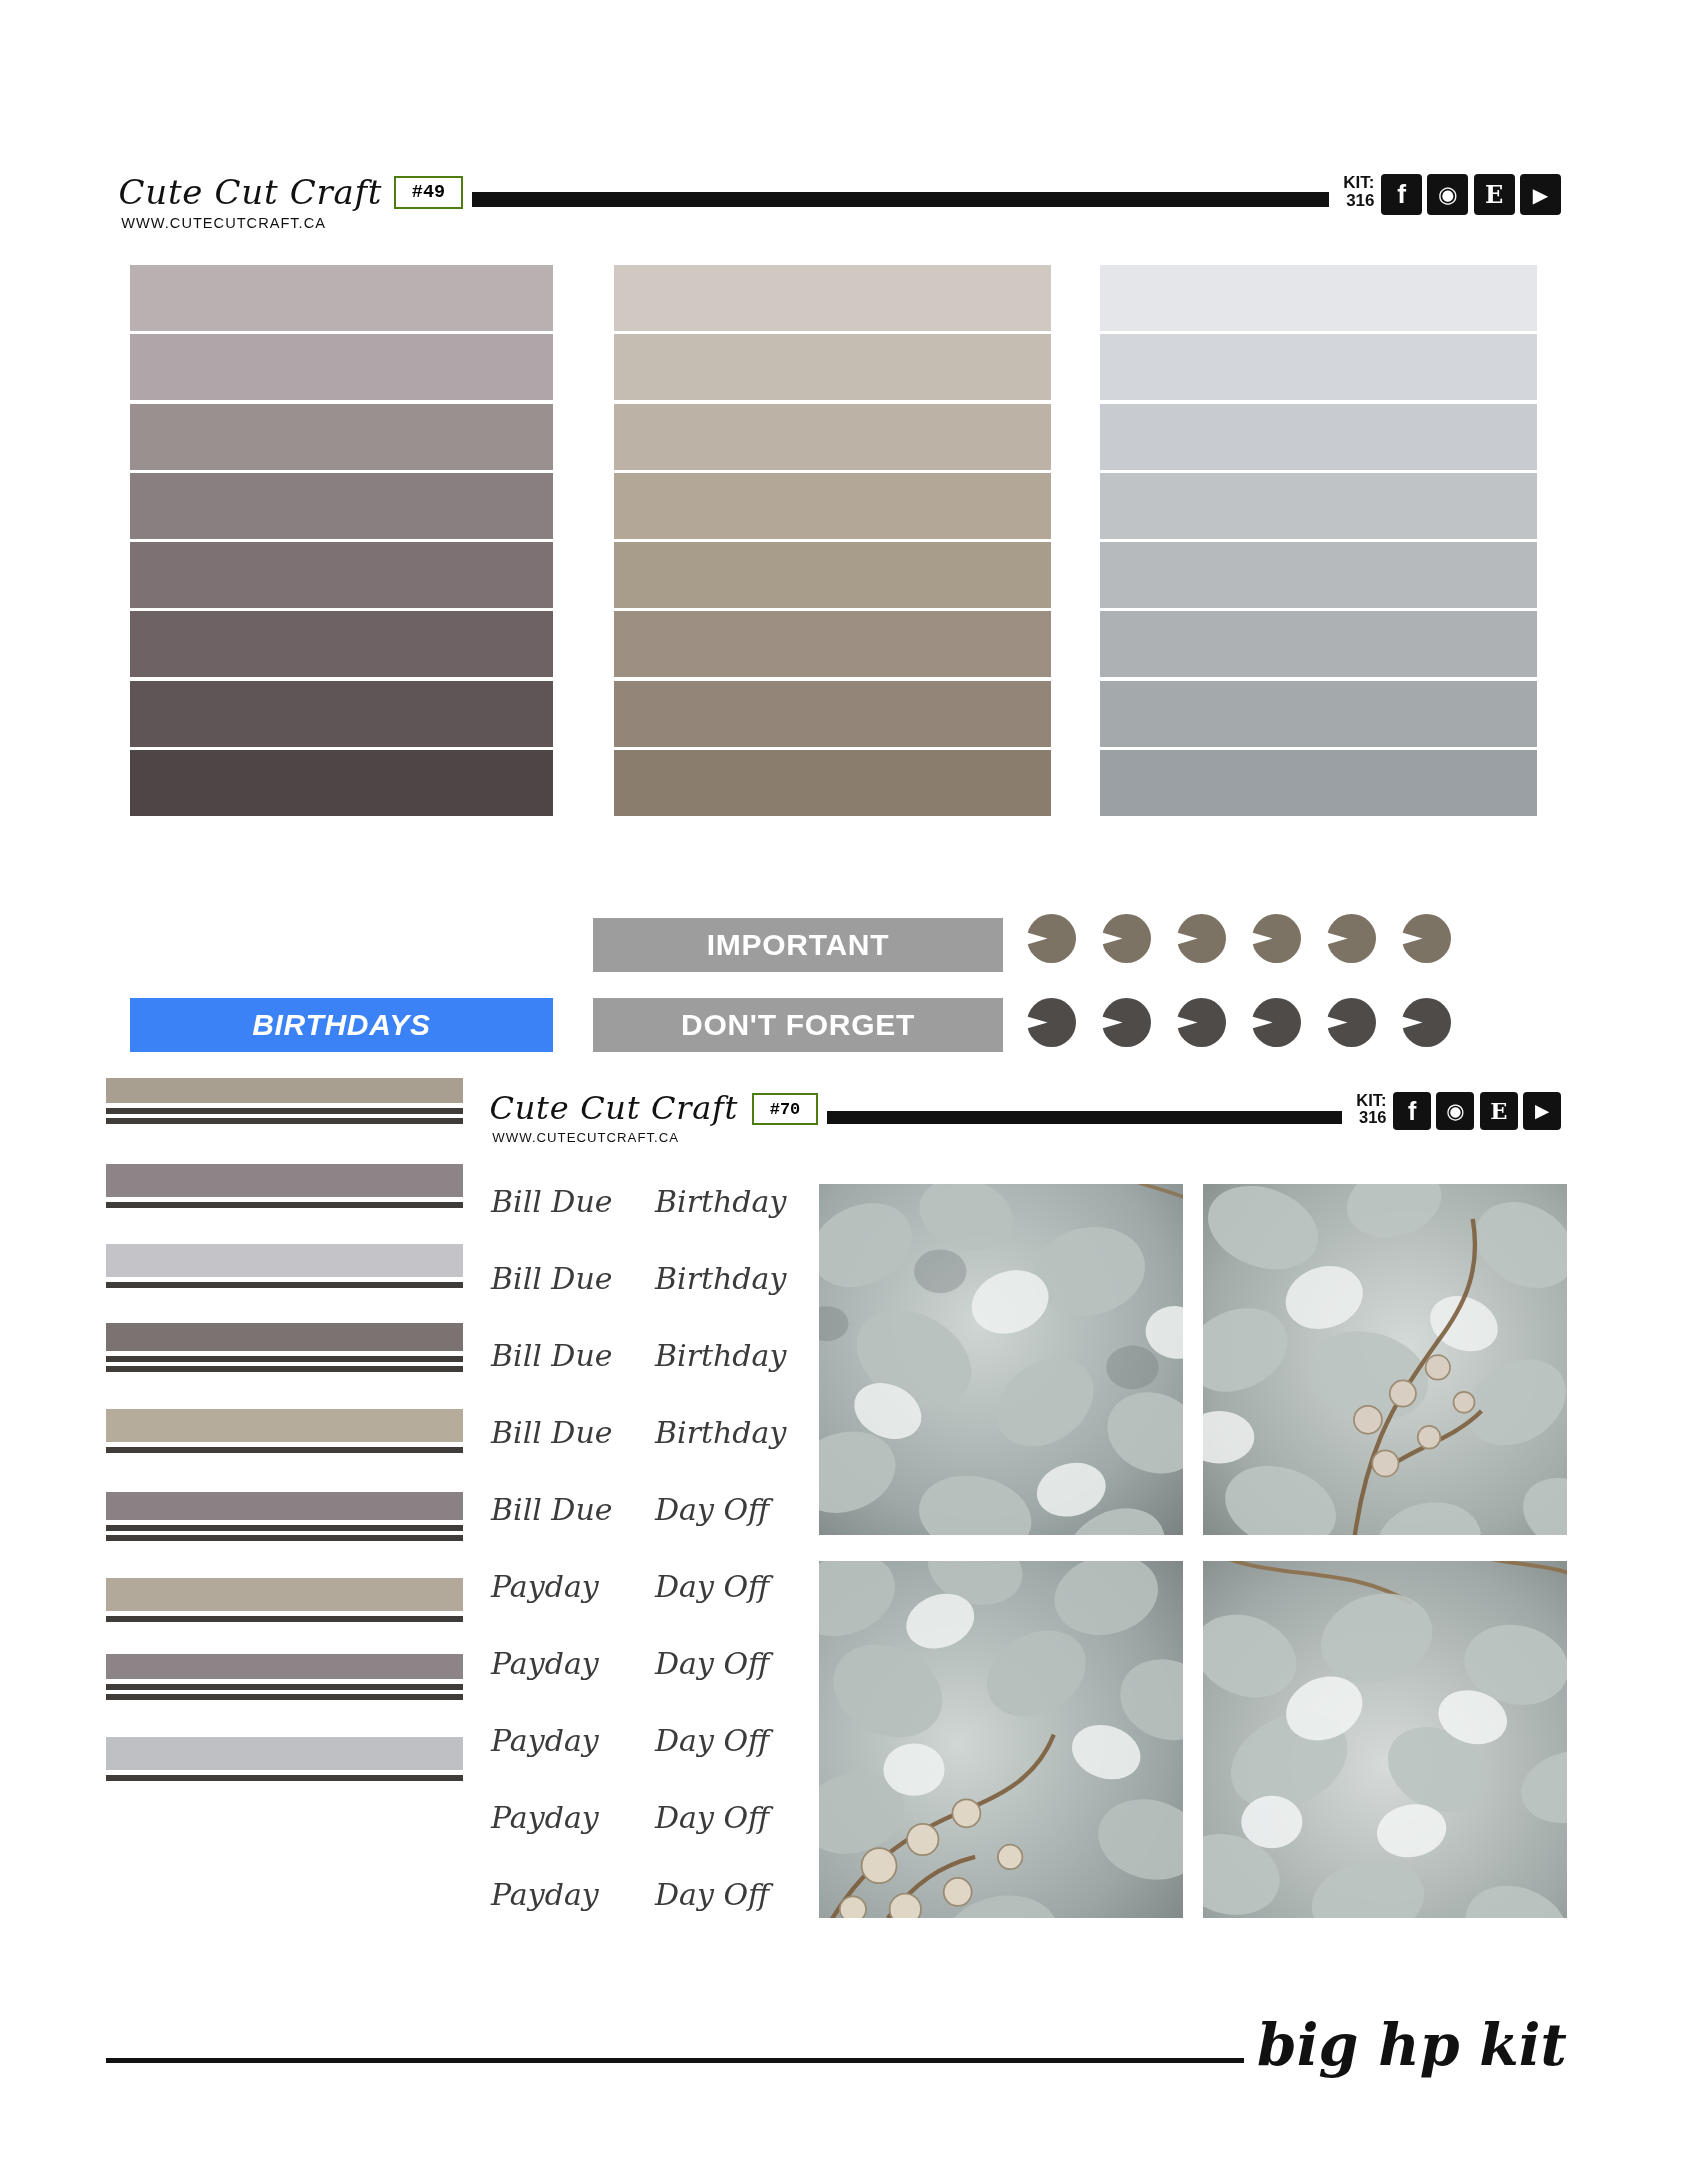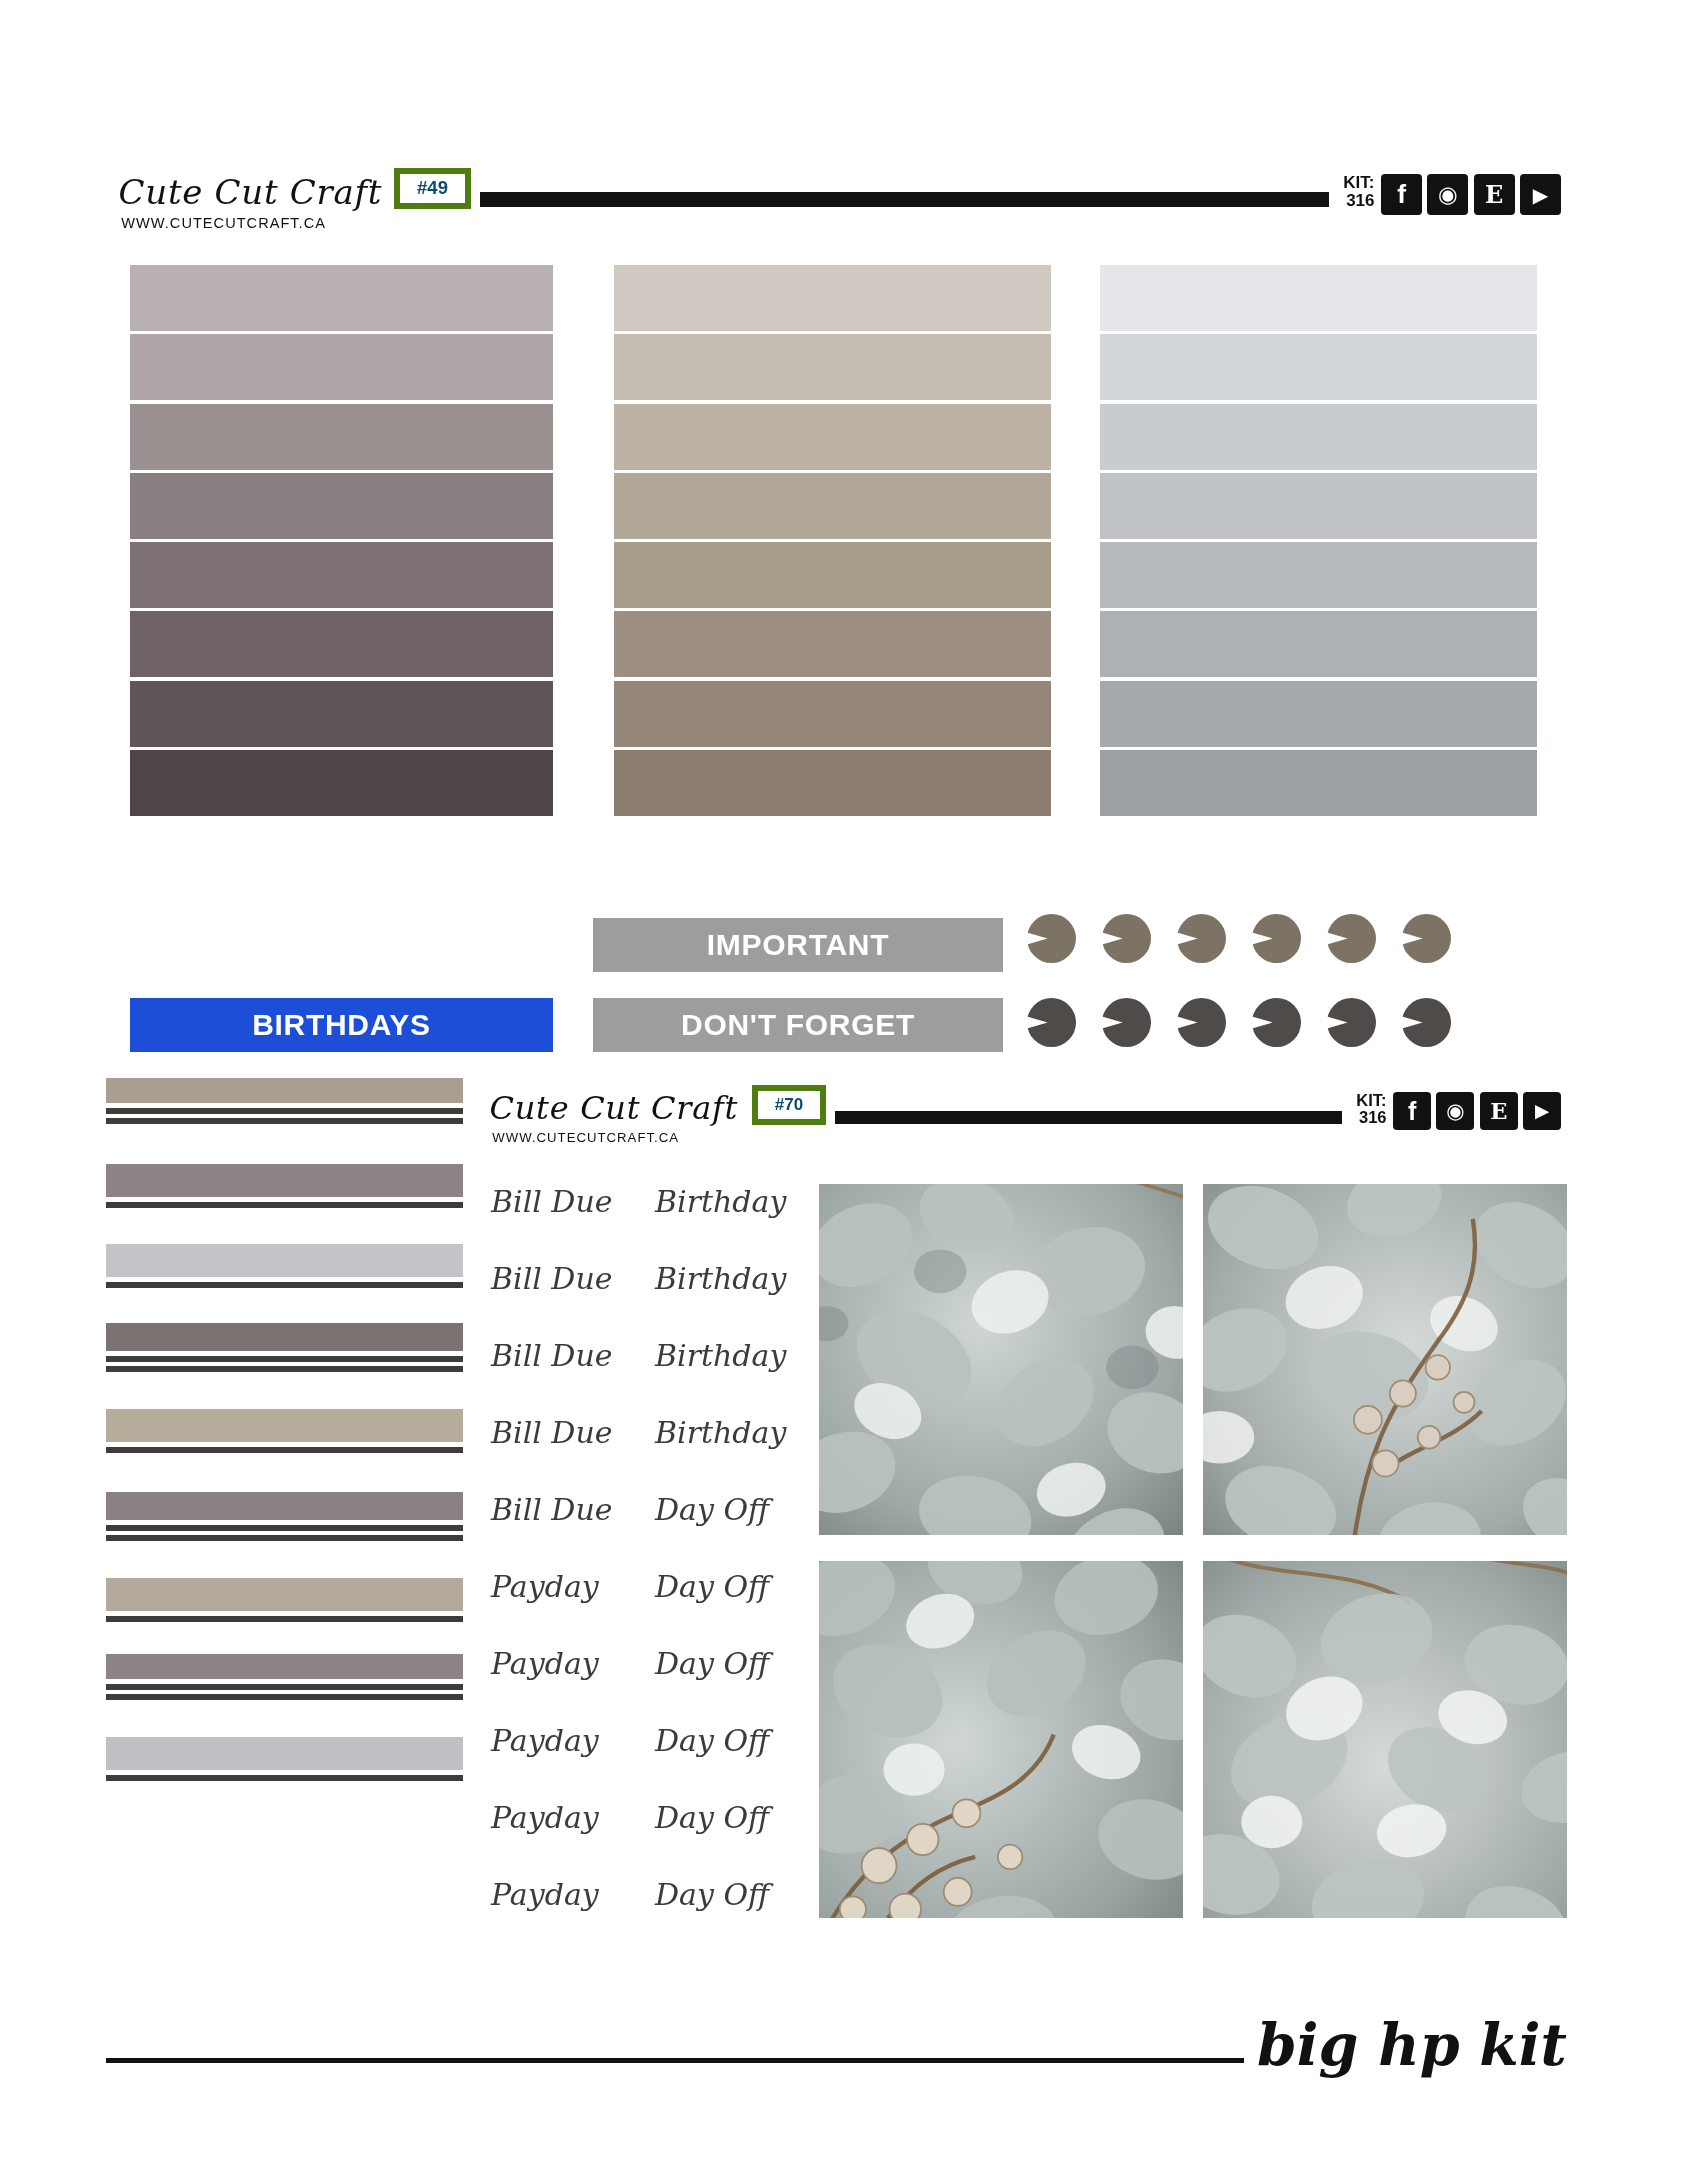--- a/index.html
+++ b/index.html
@@ -43,24 +43,24 @@
     color: #111;
     white-space: nowrap;
   }
   .brand-url {
     font-family: "Liberation Sans", sans-serif;
     color: #111;
     letter-spacing: 1px;
     white-space: nowrap;
   }
   .page-num {
-    border: 6px solid #4d7c0f;
-    color: #0c4a6e;
+    border: 2px solid #4d7c0f;
+    color: #000000;
     font-weight: bold;
-    font-family: Liberation Sans, sans-serif;
+    font-family: Liberation Mono, monospace;
     display: flex;
     align-items: center;
     justify-content: center;
     white-space: nowrap;
   }
   .header-bar {
     background: #111;
     flex: 1 1 auto;
   }
   .kit-label {
@@ -213,21 +213,21 @@
     <div class="swatch" style="height:66px;background:#d3d6da"></div>
     <div class="swatch" style="height:66px;background:#c8cbcf"></div>
     <div class="swatch" style="height:66px;background:#bfc3c6"></div>
     <div class="swatch" style="height:66px;background:#b6babd"></div>
     <div class="swatch" style="height:66px;background:#adb1b4"></div>
     <div class="swatch" style="height:66px;background:#a4a9ac"></div>
     <div class="swatch" style="height:66px;background:#9aa0a3"></div>
   </div>
 
   <div class="label-sticker" style="left:593px; top:918px; width:410px; height:54px; background:#9d9d9d; font-size:30px; margin-left:0;">IMPORTANT</div>
-  <div class="label-sticker" style="left:130px; top:998px; width:423px; height:54px; background:#1d4ed8; font-size:30px;">BIRTHDAYS</div>
+  <div class="label-sticker" style="left:130px; top:998px; width:423px; height:54px; background:#3b82f6; font-size:30px;font-style:italic;">BIRTHDAYS</div>
   <div class="label-sticker" style="left:593px; top:998px; width:410px; height:54px; background:#9d9d9d; font-size:30px;">DON'T FORGET</div>
 
   <div class="flag-row" style="left:1027px; top:914px; gap:26px; color:#7d7365;">
     <div class="flag">
         <span class="disc"></span>
       </div>
     <div class="flag">
         <span class="disc"></span>
       </div>
     <div class="flag">

